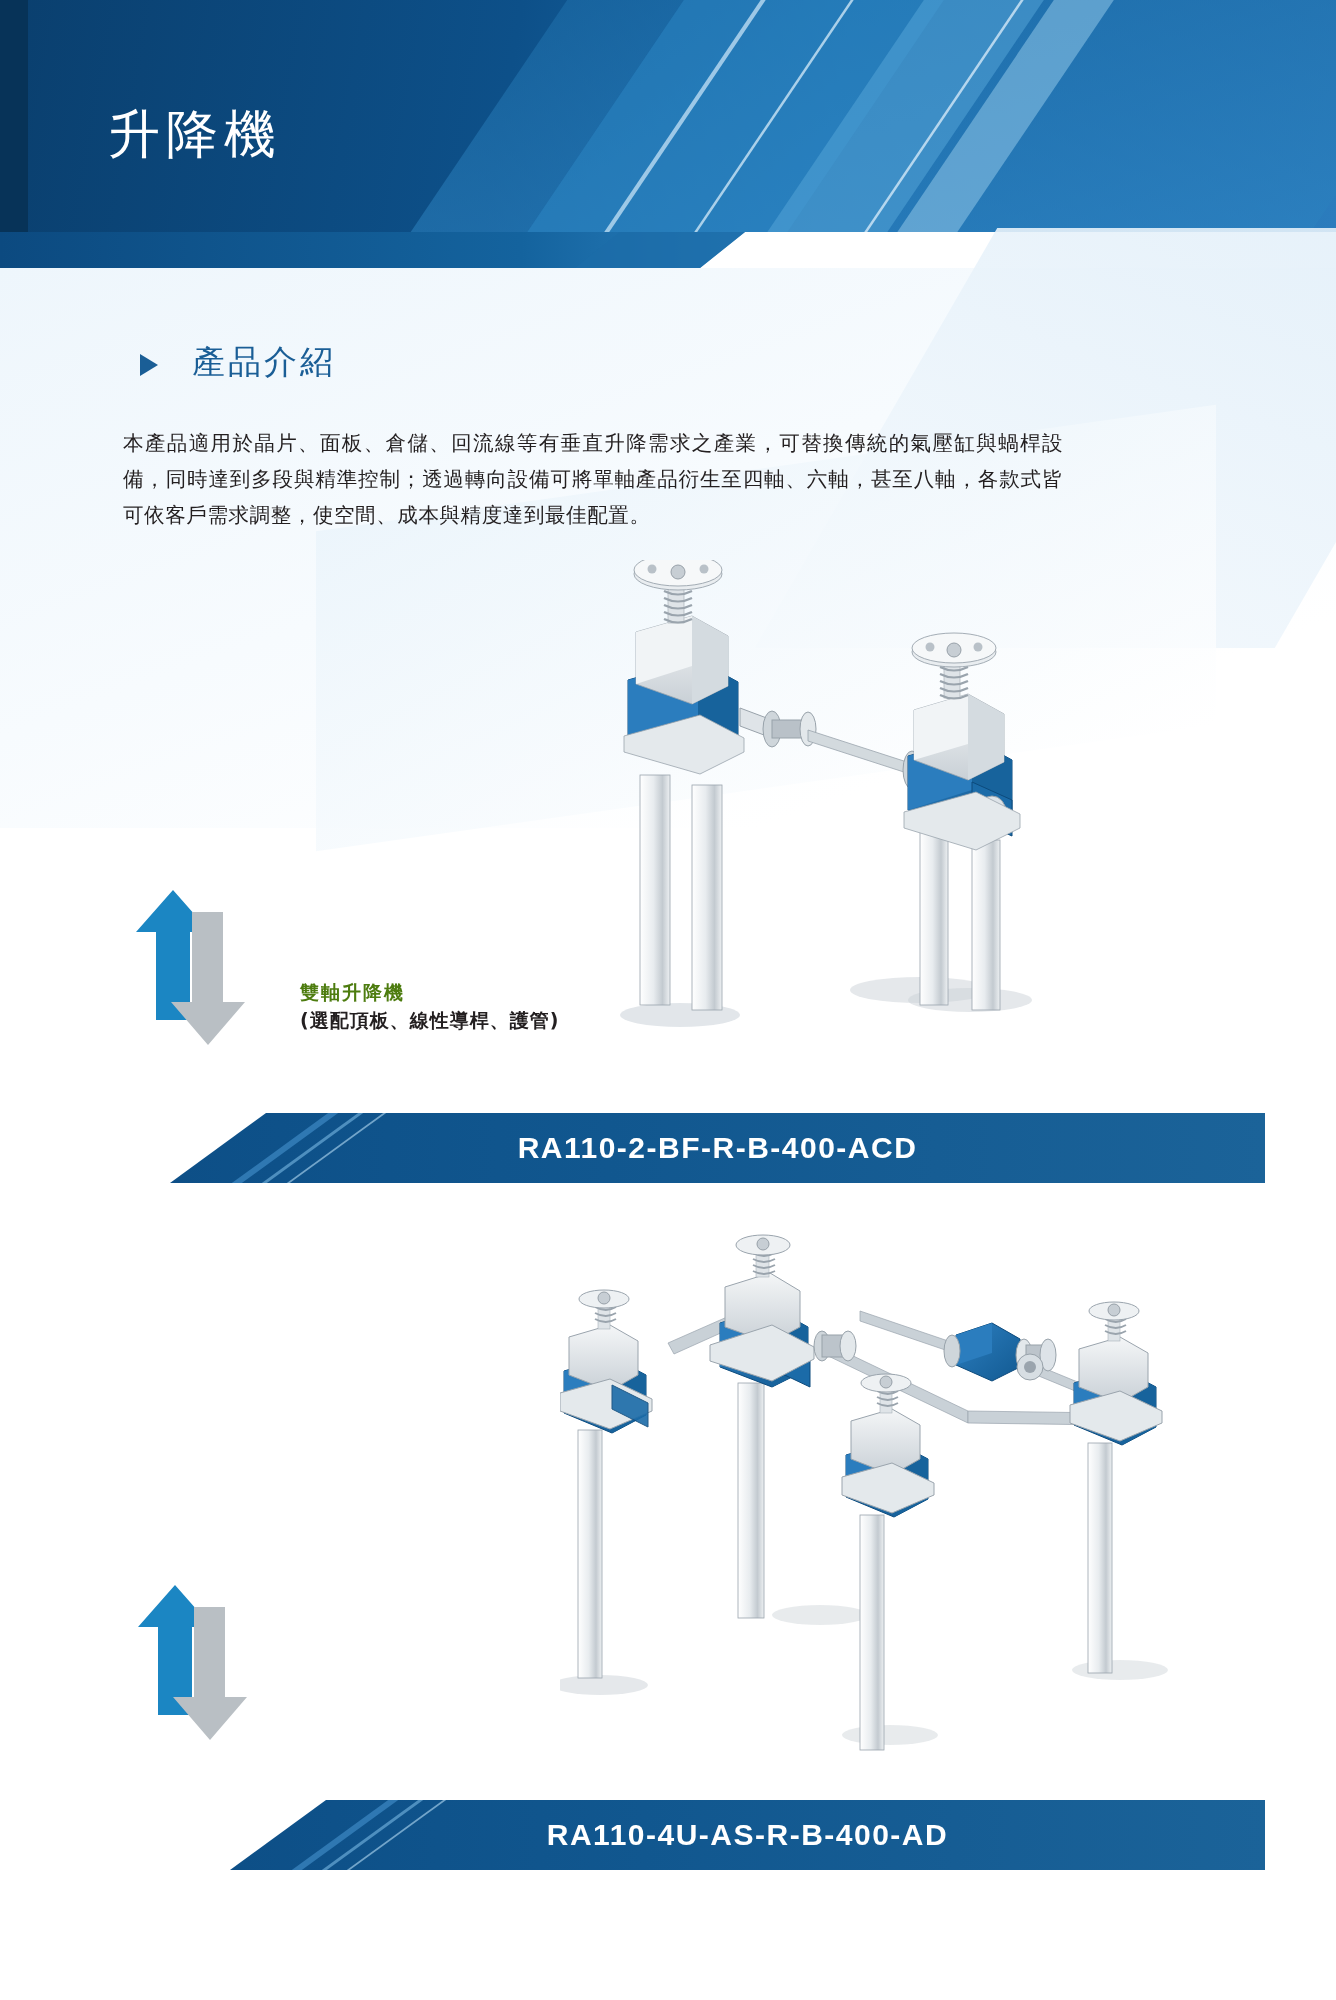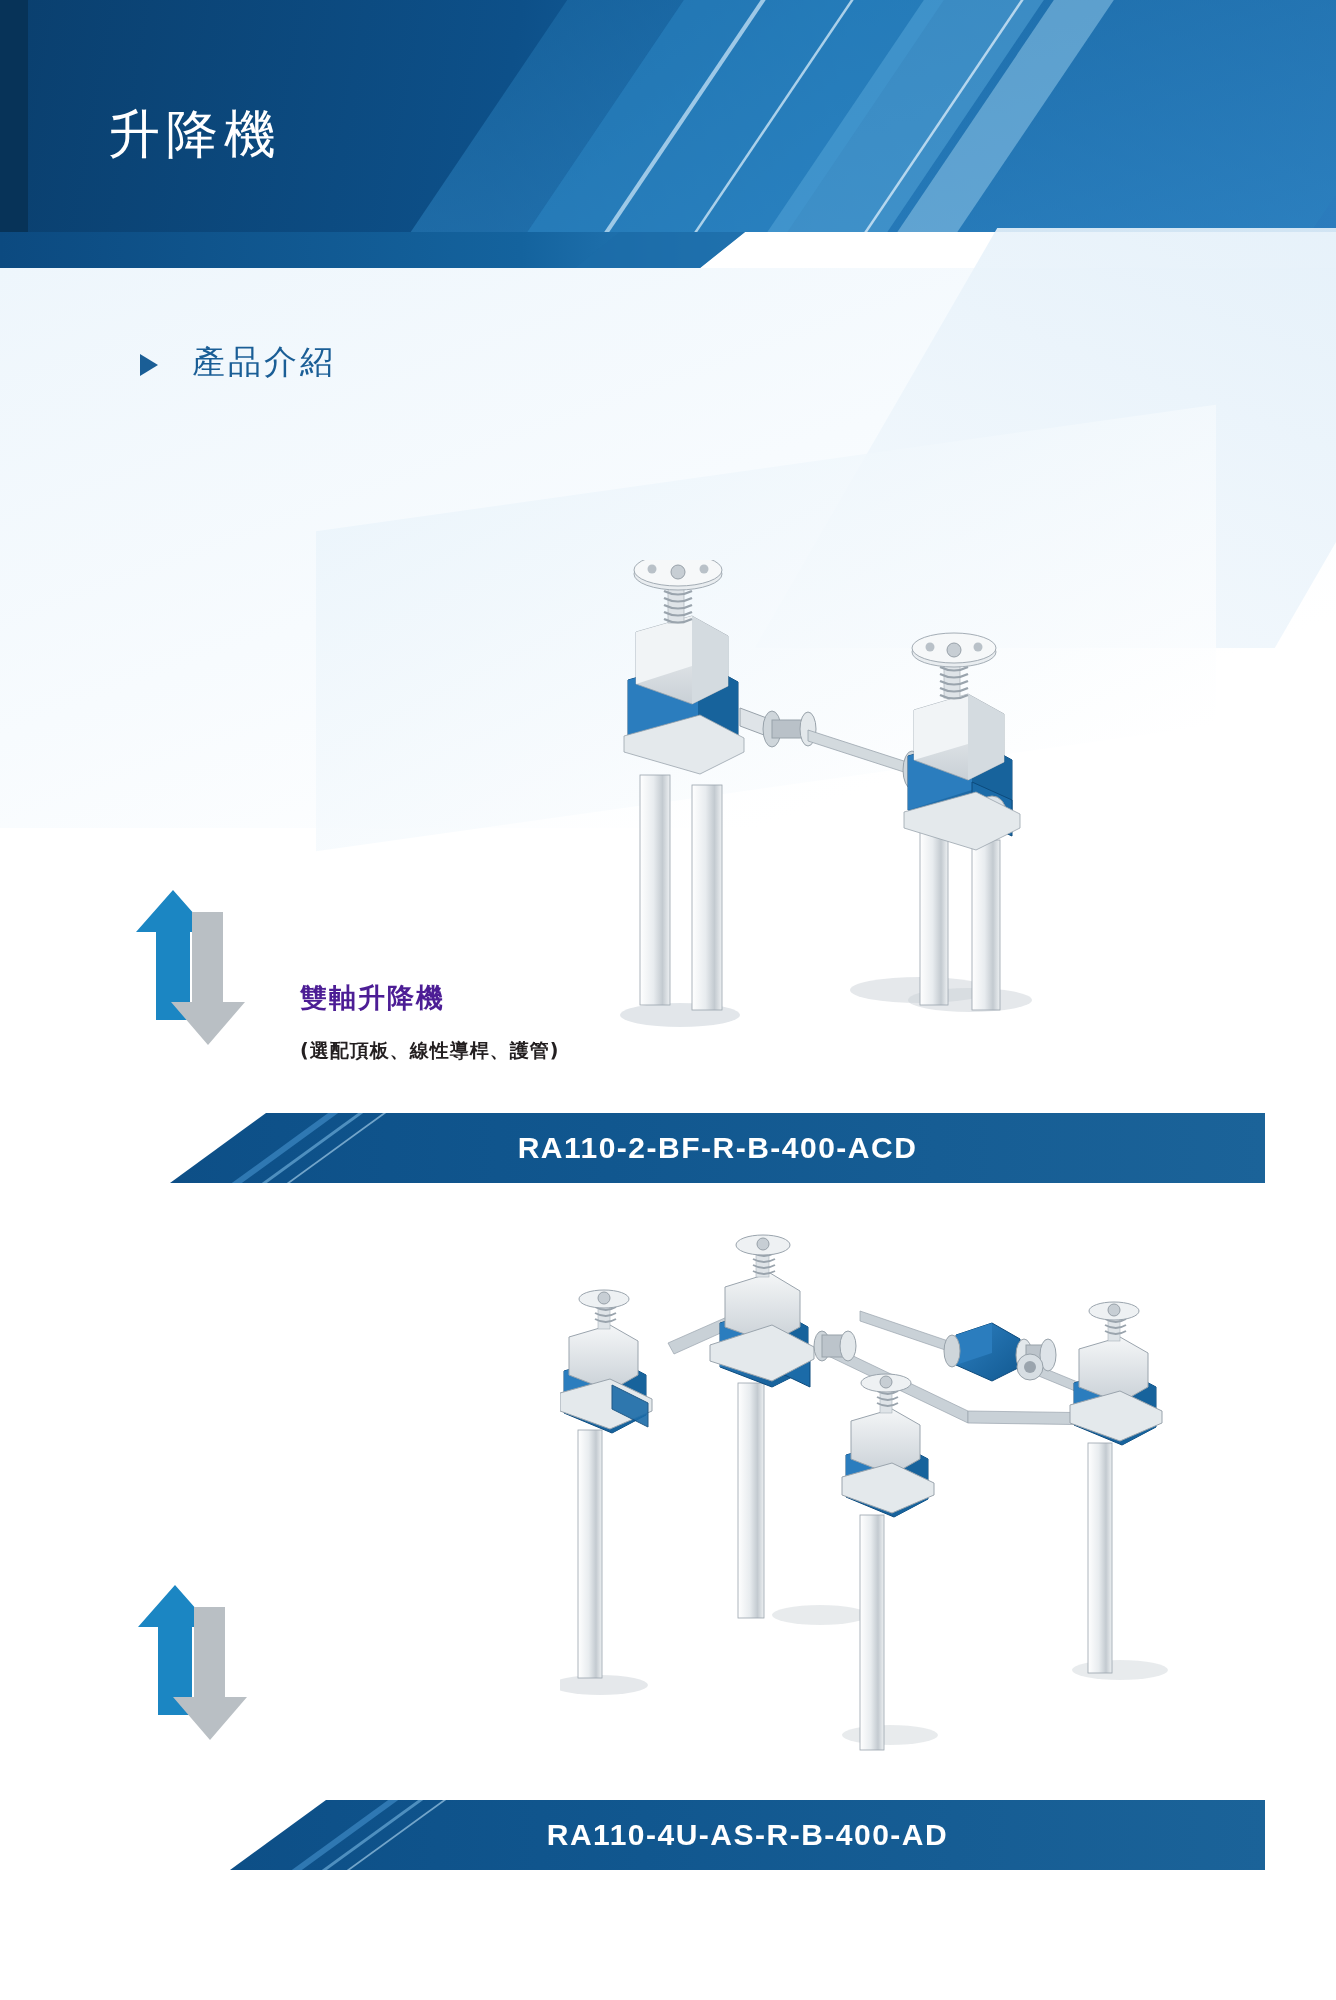--- a/index.html
+++ b/index.html
@@ -111,24 +111,24 @@
     font-size:20.5px;line-height:36px;color:#231f20;letter-spacing:.6px;
     font-family:"DejaVu Sans","Liberation Sans",sans-serif;
     text-align:justify;
   }
   
   .prod-caption{
     position:absolute;
     font-family:"DejaVu Sans","Liberation Sans",sans-serif;
   }
   .cap-main{
-    font-size:27px;color:#4c1d95;letter-spacing:2px;font-weight:bold;
+    font-size:19px;color:#4d7c0f;letter-spacing:2px;font-weight:bold;
   }
   .cap-sub{
-    font-size:19px;color:#231f20;letter-spacing:1px;font-weight:bold;margin-top:22px;
+    font-size:19px;color:#231f20;letter-spacing:1px;font-weight:bold;margin-top:2px;
   }
   
   .banner{
     position:absolute;height:75px;
   }
   .banner .bg{
     position:absolute;left:0;top:0;width:100%;height:70px;
     background:linear-gradient(90deg,#0d4f87 0%,#11578f 40%,#1b6399 100%);
     clip-path:polygon(96px 0,100% 0,100% 100%,0 100%);
   }
@@ -178,20 +178,21 @@
 
   <div class="wash">
     <div class="shape1"></div>
     <div class="shape2"></div>
   </div>
 
   <div class="section-head">
     <div class="tri-icon"></div>
     <div class="section-title">產品介紹</div>
   </div>
+  <div class="intro">本產品適用於晶片、面板、倉儲、回流線等有垂直升降需求之產業，可替換傳統的氣壓缸與蝸桿設備，同時達到多段與精準控制；透過轉向設備可將單軸產品衍生至四軸、六軸，甚至八軸，各款式皆可依客戶需求調整，使空間、成本與精度達到最佳配置。</div>
 
   <div class="illus" style="left:620px;top:560px;width:640px;height:620px;">
     <svg width="640" height="620" viewBox="0 0 640 620">
       <defs>
         <linearGradient id="mt" x1="0" y1="0" x2="1" y2="0">
           <stop offset="0" stop-color="#ffffff"></stop>
             <stop offset="0.45" stop-color="#e8ecef"></stop>
           <stop offset="0.75" stop-color="#c3cad0"></stop>
             <stop offset="1" stop-color="#eef1f3"></stop>
         </linearGradient>

